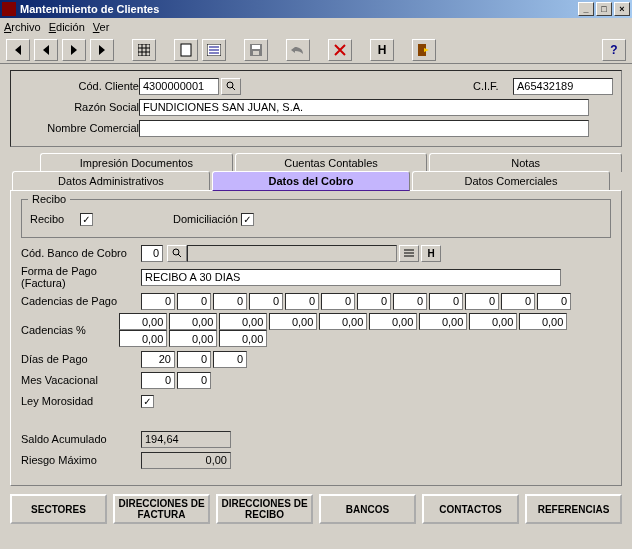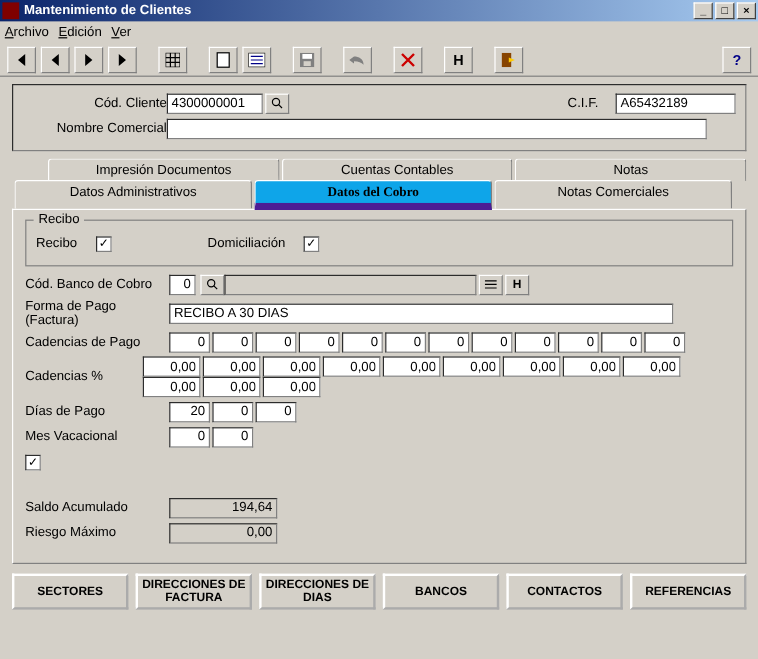--- a/index.html
+++ b/index.html
@@ -21,21 +21,21 @@
 .row { display: flex; align-items: center; margin-bottom: 3px; min-height: 18px; }
 .lbl { width: 120px; color: #000; text-align: right; }
 .lbl-sm { width: 120px; }
 .input { background: #fff; border: 1px inset #808080; height: 17px; padding: 1px 3px; color: #000; }
 .input-ro { background: #d4d0c8; border: 1px inset #808080; height: 17px; padding: 1px 3px; }
 .btn-sm { width: 20px; height: 17px; background: #d4d0c8; border: 1px solid #fff; border-right-color: #808080; border-bottom-color: #808080; display: inline-flex; align-items: center; justify-content: center; font-size: 10px; cursor: pointer; margin-left: 2px; }
 .tabs-wrap { position: relative; }
 .tab-row { display: flex; gap: 2px; margin-left: 30px; }
 .tab-row2 { margin-left: 2px; margin-top: -1px; }
 .tab { background: #d4d0c8; border: 1px solid #fff; border-right-color: #808080; border-bottom: none; border-radius: 3px 3px 0 0; padding: 3px 0; width: 214px; text-align: center; cursor: pointer; position: relative; }
-.tab.active { background: #0ea5e9; z-index: 3; border-bottom: 6px solid #4c1d95; margin-bottom: -1px; font-weight: bold; font-family: Liberation Serif, serif; }
+.tab.active { background: #c4b5fd; z-index: 3; border-bottom: 1px solid #4c1d95; margin-bottom: -1px; font-weight: bold; }
 .tab-pane { border: 1px solid #fff; border-right-color: #808080; border-bottom-color: #808080; background: #d4d0c8; padding: 8px 10px 4px 10px; min-height: 296px; position: relative; }
 .groupbox { border: 1px solid #808080; border-top-color: #808080; position: relative; padding: 10px 8px 6px 8px; margin-bottom: 6px; }
 .groupbox-title { position: absolute; top: -7px; left: 6px; background: #d4d0c8; padding: 0 4px; }
 .chk { width: 13px; height: 13px; border: 1px inset #808080; background: #fff; display: inline-flex; align-items: center; justify-content: center; font-size: 10px; color: #000; cursor: pointer; }
 .num { background: #fff; border: 1px inset #808080; height: 17px; width: 34px; text-align: right; padding: 1px 3px; margin-right: 2px; }
 .num-w { width: 48px; }
 .footer-btns { display: flex; gap: 6px; padding: 4px 10px; }
 .foot-btn { flex: 1; height: 30px; background: #d4d0c8; border: 2px outset #fff; font-weight: bold; font-size: 10px; cursor: pointer; text-align: center; display: flex; align-items: center; justify-content: center; line-height: 1.1; }
 svg { display: block; }
 </style>
@@ -145,44 +145,48 @@
           <svg width="10" height="10">
             <circle cx="4" cy="4" r="3" fill="none" stroke="#000"></circle>
             <line x1="6" y1="6" x2="9" y2="9" stroke="#000"></line>
           </svg>
         </span>
       <span style="flex:1"></span>
       <span style="width:40px">C.I.F.</span>
       <input class="input" style="width: 100px;" value="A65432189">
     </div>
     <div class="row">
+      <span class="lbl">Razón Social</span>
+      <input class="input" style="width: 450px;" value="FUNDICIONES SAN JUAN, S.A.">
+    </div>
+    <div class="row">
       <span class="lbl">Nombre Comercial</span>
       <input class="input" style="width: 450px;" value="">
     </div>
   </div>
 
   <div class="tabs-wrap">
     <div class="tab-row">
       <div class="tab">Impresión Documentos</div>
       <div class="tab">Cuentas Contables</div>
       <div class="tab">Notas</div>
     </div>
     <div class="tab-row tab-row2">
       <div class="tab" style="width:198px">Datos Administrativos</div>
       <div class="tab active" style="width:198px">Datos del Cobro</div>
-      <div class="tab" style="width:198px">Notas Comerciales</div>
+      <div class="tab" style="width:198px">Datos Comerciales</div>
     </div>
     <div class="tab-pane">
       <div class="groupbox">
         <span class="groupbox-title">Recibo</span>
         <div class="row">
           <span style="width:50px">Recibo</span>
           <span class="chk">✓</span>
           <span style="width:80px"></span>
-          <span style="width:80px">Domiciliación</span>
+          <span style="width:68px">Domiciliación</span>
           <span class="chk">✓</span>
         </div>
       </div>
 
       <div class="row">
         <span class="lbl-sm">Cód. Banco de Cobro</span>
         <input class="num" style="width: 22px;" value="0">
         <span class="btn-sm">
             <svg width="10" height="10">
               <circle cx="4" cy="4" r="3" fill="none" stroke="#000"></circle>
@@ -213,34 +217,35 @@
       </div>
       <div class="row">
         <span class="lbl-sm">Días de Pago</span>
         <span id="dias-holder"><input class="num" value="20" style=""><input class="num" value="0" style=""><input class="num" value="0" style=""></span>
       </div>
       <div class="row">
         <span class="lbl-sm">Mes Vacacional</span>
         <span id="mes-holder"><input class="num" value="0" style=""><input class="num" value="0" style=""></span>
       </div>
       <div class="row">
+        <span class="lbl-sm">Ley Morosidad</span>
         <span class="chk">✓</span>
       </div>
       <div class="row" style="margin-top:20px">
         <span class="lbl-sm">Saldo Acumulado</span>
-        <span class="input-ro" style="width:90px;text-align:right;display:inline-block">194,64</span>
+        <span class="input-ro" style="width:90px;display:inline-block">194,64</span>
       </div>
       <div class="row">
         <span class="lbl-sm">Riesgo Máximo</span>
         <span class="input-ro" style="width:90px;text-align:right;display:inline-block">0,00</span>
       </div>
     </div>
   </div>
 </div>
 
 <div class="footer-btns">
   <div class="foot-btn">SECTORES</div>
   <div class="foot-btn">DIRECCIONES DE FACTURA</div>
-  <div class="foot-btn">DIRECCIONES DE DIAS</div>
+  <div class="foot-btn">DIRECCIONES DE RECIBO</div>
   <div class="foot-btn">BANCOS</div>
   <div class="foot-btn">CONTACTOS</div>
   <div class="foot-btn">REFERENCIAS</div>
 </div>
 
 </body></html>

